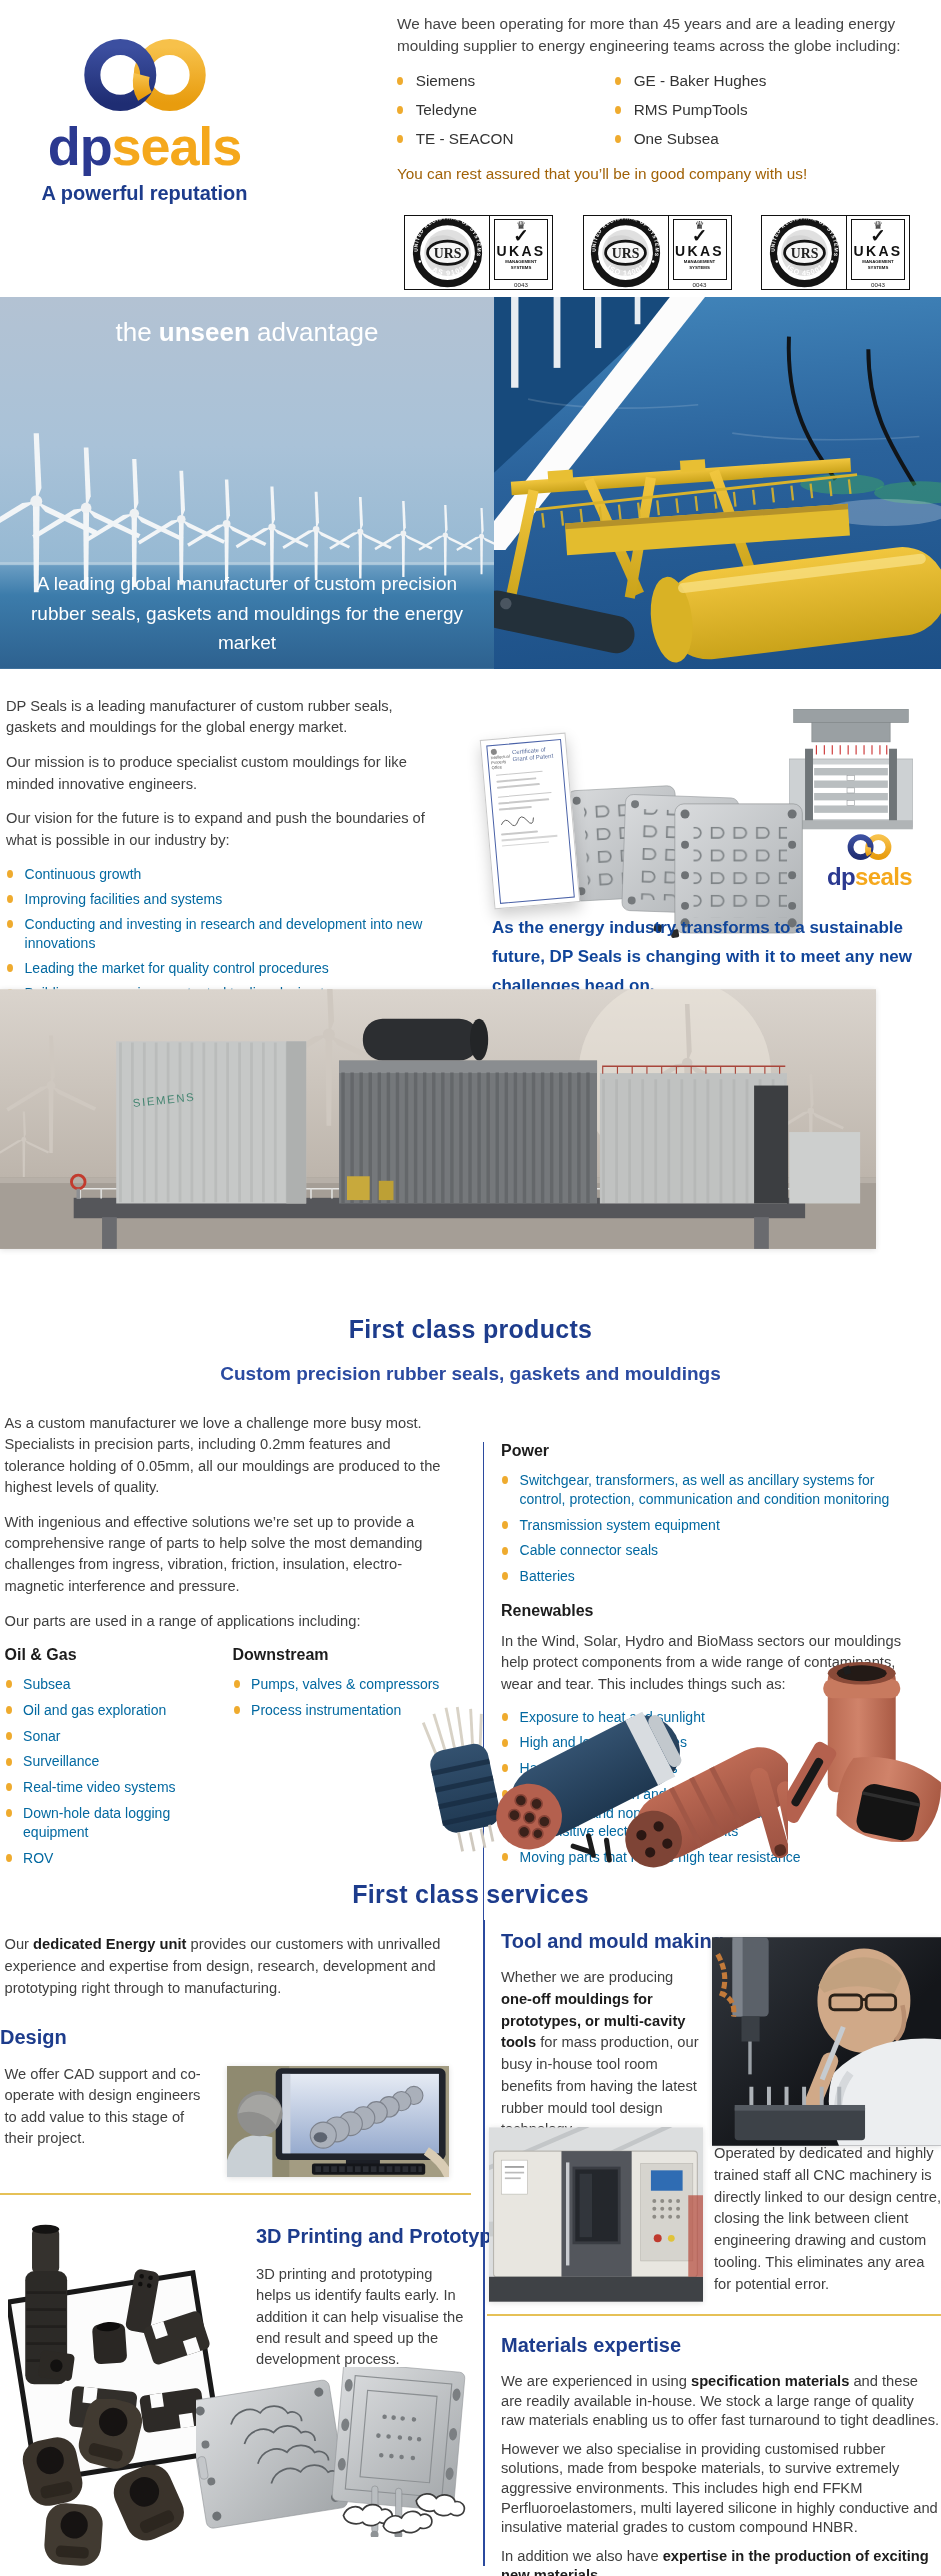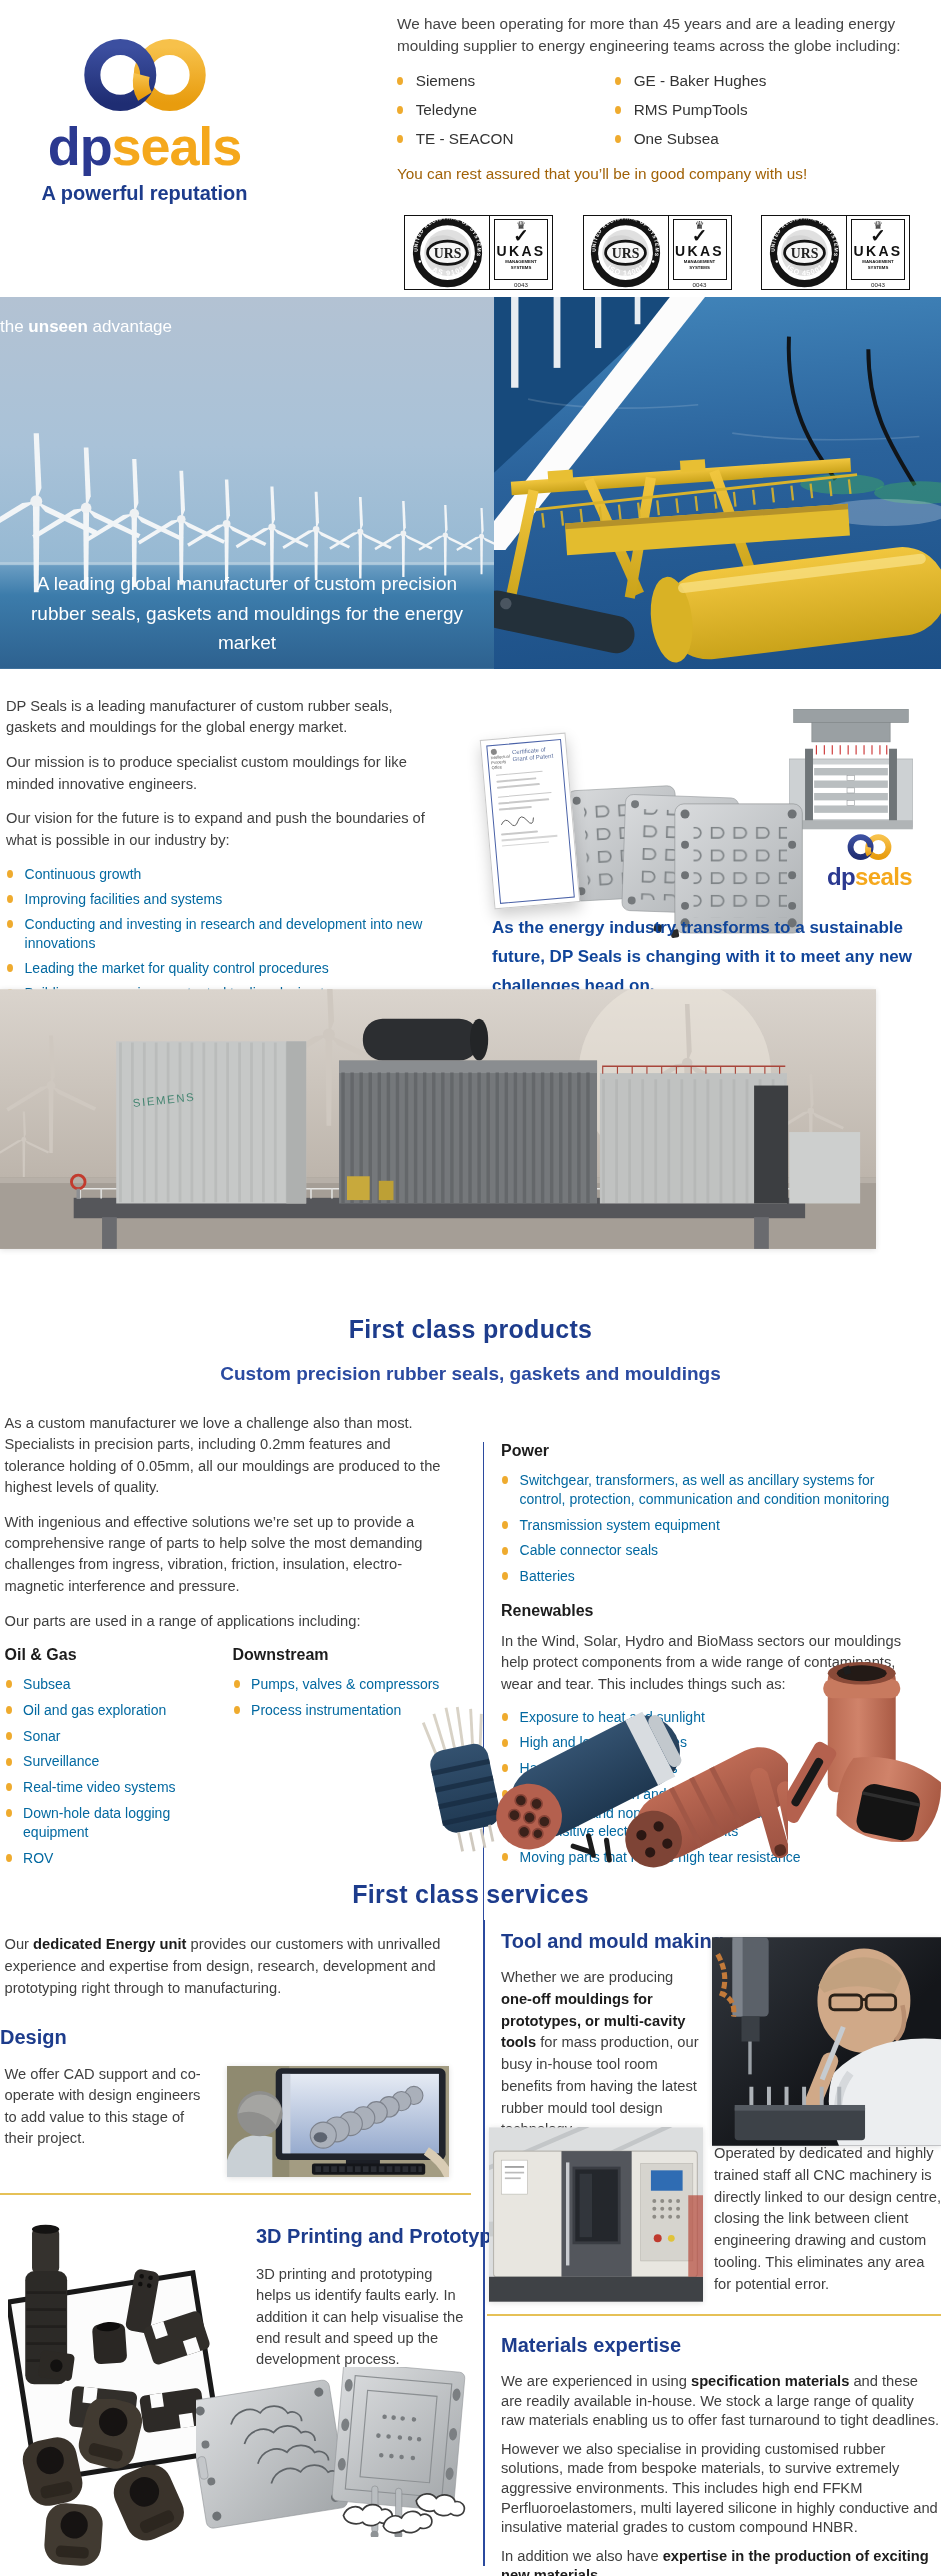--- a/index.html
+++ b/index.html
@@ -42,21 +42,21 @@
   .crown{font-size:10.8px;line-height:1;margin-top:0.6px;color:#111}
   .check{font-size:18.7px;font-weight:700;line-height:.8;margin-top:-2.3px;color:#111}
   .ukas-t{font-size:14px;font-weight:600;letter-spacing:2.3px;color:#111;margin-top:-0.6px}
   .ukas-s{font-size:4.3px;font-weight:700;text-align:center;line-height:1.35;color:#111}
   .ukas-n{text-align:center;font-size:6.2px;color:#222;margin-top:1.1px}
 
   
   .hero{left:0;top:297px;width:941px;height:372px}
   .hero-left{left:0;top:0;width:494px;height:372px;background:linear-gradient(#b3c2d3,#a9c2d8 40%,#96b9d3 72%);overflow:hidden}
   .hero-right{left:494px;top:0;width:447px;height:372px;background:linear-gradient(175deg,#4286bb,#2a629b 45%,#1c4f86);overflow:hidden}
-  .hero-title{top:20.4px;left:0;width:100%;color:#fff;font-size:17px;z-index:3}
+  .hero-title{top:20.4px;left:0;width:100%;text-align:center;color:#fff;font-size:26px;z-index:3}
   .hero-caption{bottom:11.3px;left:6%;width:88%;text-align:center;color:#fff;font-size:19px;line-height:1.55;z-index:3}
 
   
   .about{left:0;top:669px;width:941px;height:324px}
   .about-text{left:6px;top:27px;width:441px}
   .about-text .bullet{margin-bottom:6.8px}
   .statement{left:492px;top:245px;width:442px;font-size:17px;font-weight:700;color:#10459a;line-height:1.7}
   .certificate{left:487px;top:67px;width:86px;height:170px;background:#fff;border:0.6px solid #c9c9c9;
     box-shadow:0 6.8px 14.7px rgba(0,0,0,.2);transform:rotate(-5deg);padding:4.5px;z-index:2}
   .cert-inner{width:100%;height:100%;border:1.1px solid #4a62a8;padding:3.4px 2.8px}
@@ -492,21 +492,21 @@
       <circle cx="138" cy="340" r="12" stroke="#c23b2e" stroke-width="5" fill="none"></circle>
       <rect x="135" y="352" width="6" height="18" fill="#8d8f92"></rect>
     </svg>
   </div>
 
   <div class="abs products">
     <div class="abs h-section" style="left:0;top:21.5px;width:100%">First class products</div>
     <div class="abs h-sub" style="left:0;top:70px;width:100%">Custom precision rubber seals, gaskets and mouldings</div>
 
     <div class="abs prod-left">
-      <div class="body-p">As a custom manufacturer we love a challenge also than most. Specialists in precision parts, including 0.2mm features and tolerance holding of 0.05mm, all our mouldings are produced to the highest levels of quality.</div>
+      <div class="body-p">As a custom manufacturer we love a challenge more busy most. Specialists in precision parts, including 0.2mm features and tolerance holding of 0.05mm, all our mouldings are produced to the highest levels of quality.</div>
       <div class="body-p">With ingenious and effective solutions we’re set up to provide a comprehensive range of parts to help solve the most demanding challenges from ingress, vibration, friction, insulation, electro-magnetic interference and pressure.</div>
       <div class="body-p">Our parts are used in a range of applications including:</div>
       <div class="prod-cols">
         <div class="prod-col1">
           <div class="h-black">Oil &amp; Gas</div>
           <div class="bullet">
               <span class="dot"></span>
               <span class="bt">Subsea</span>
             </div>
           <div class="bullet">

